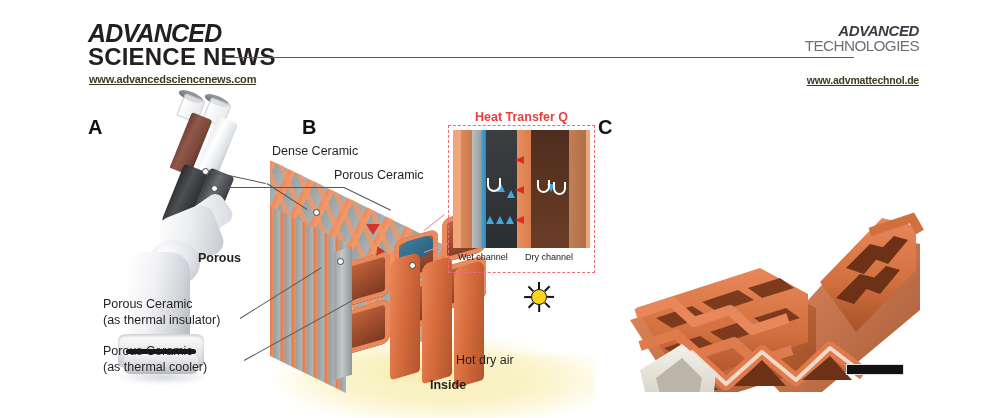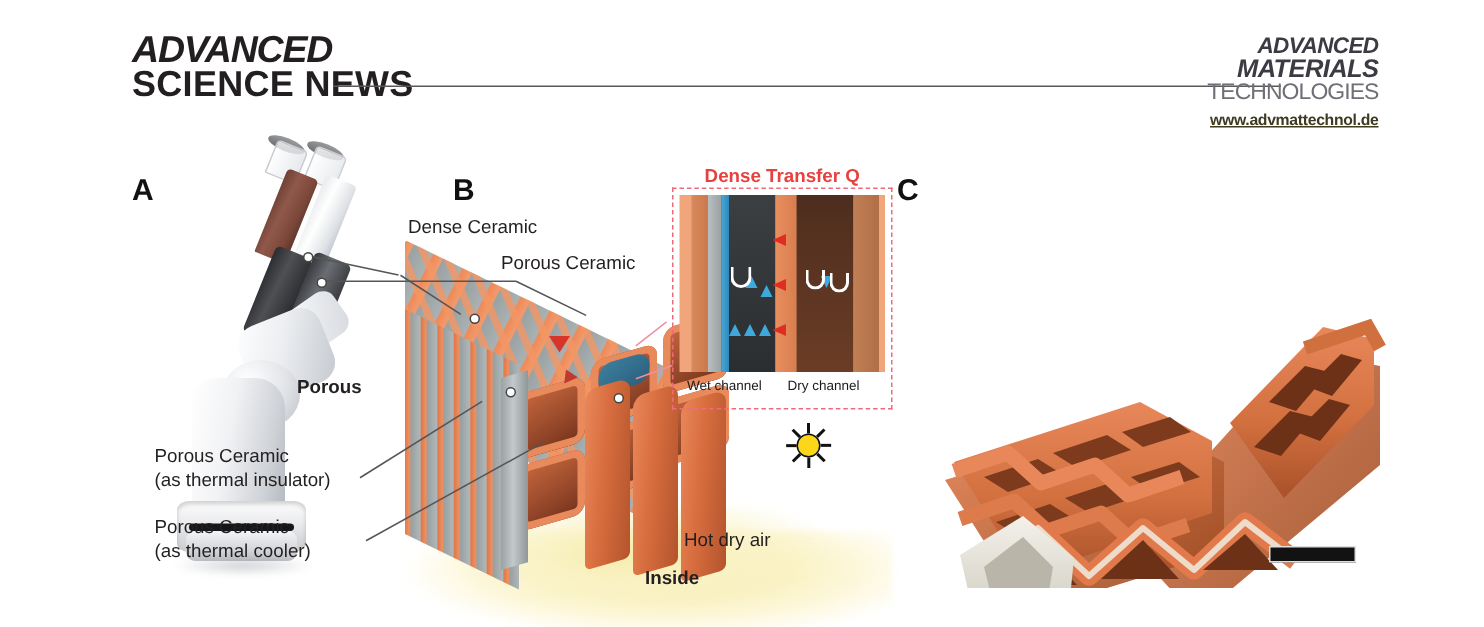--- a/index.html
+++ b/index.html
@@ -183,24 +183,24 @@
 </head>
 <body>
 
 <div class="header">
 
   <div class="logo-left">
     <div class="logo-adv">ADVANCED</div>
     <div class="logo-sci">SCIENCE NEWS</div>
   </div>
   <div class="rule"></div>
+  <a class="url-left" href="#">www.advancedsciencenews.com</a>
 
   <div class="logo-right">
     <div class="r-adv">ADVANCED</div>
-    <div class="r-mat">MATERIALS</div>
     <div class="r-tech">TECHNOLOGIES</div>
   </div>
   <a class="url-right" href="#">www.advmattechnol.de</a>
 </div>
 
 <div class="figure">
 
   <div class="ground"></div>
   <div class="ground2"></div>
 
@@ -288,21 +288,21 @@
     <div class="ray" style="transform:rotate(180deg);"></div>
     <div class="ray" style="transform:rotate(225deg);"></div>
     <div class="ray" style="transform:rotate(270deg);"></div>
     <div class="ray" style="transform:rotate(315deg);"></div>
     <div class="sun-core"></div>
   </div>
 
   <div class="conn" style="left:424px;top:138px;width:26px;transform:rotate(-38deg);"></div>
   <div class="conn" style="left:424px;top:160px;width:26px;transform:rotate(-20deg);"></div>
 
-  <div class="inset-title">Dense Transfer Q</div>
+  <div class="inset-title">Heat Transfer Q</div>
 
   <div class="inset">
     <div class="ins-canvas">
       <div class="ins-wetwall"></div>
       <div class="ins-gray"></div>
       <div class="ins-wet"></div>
       <div class="ins-wetfilm"></div>
       <div class="ins-mid"></div>
       <div class="ins-dry"></div>
       <div class="ins-dryedge"></div>

